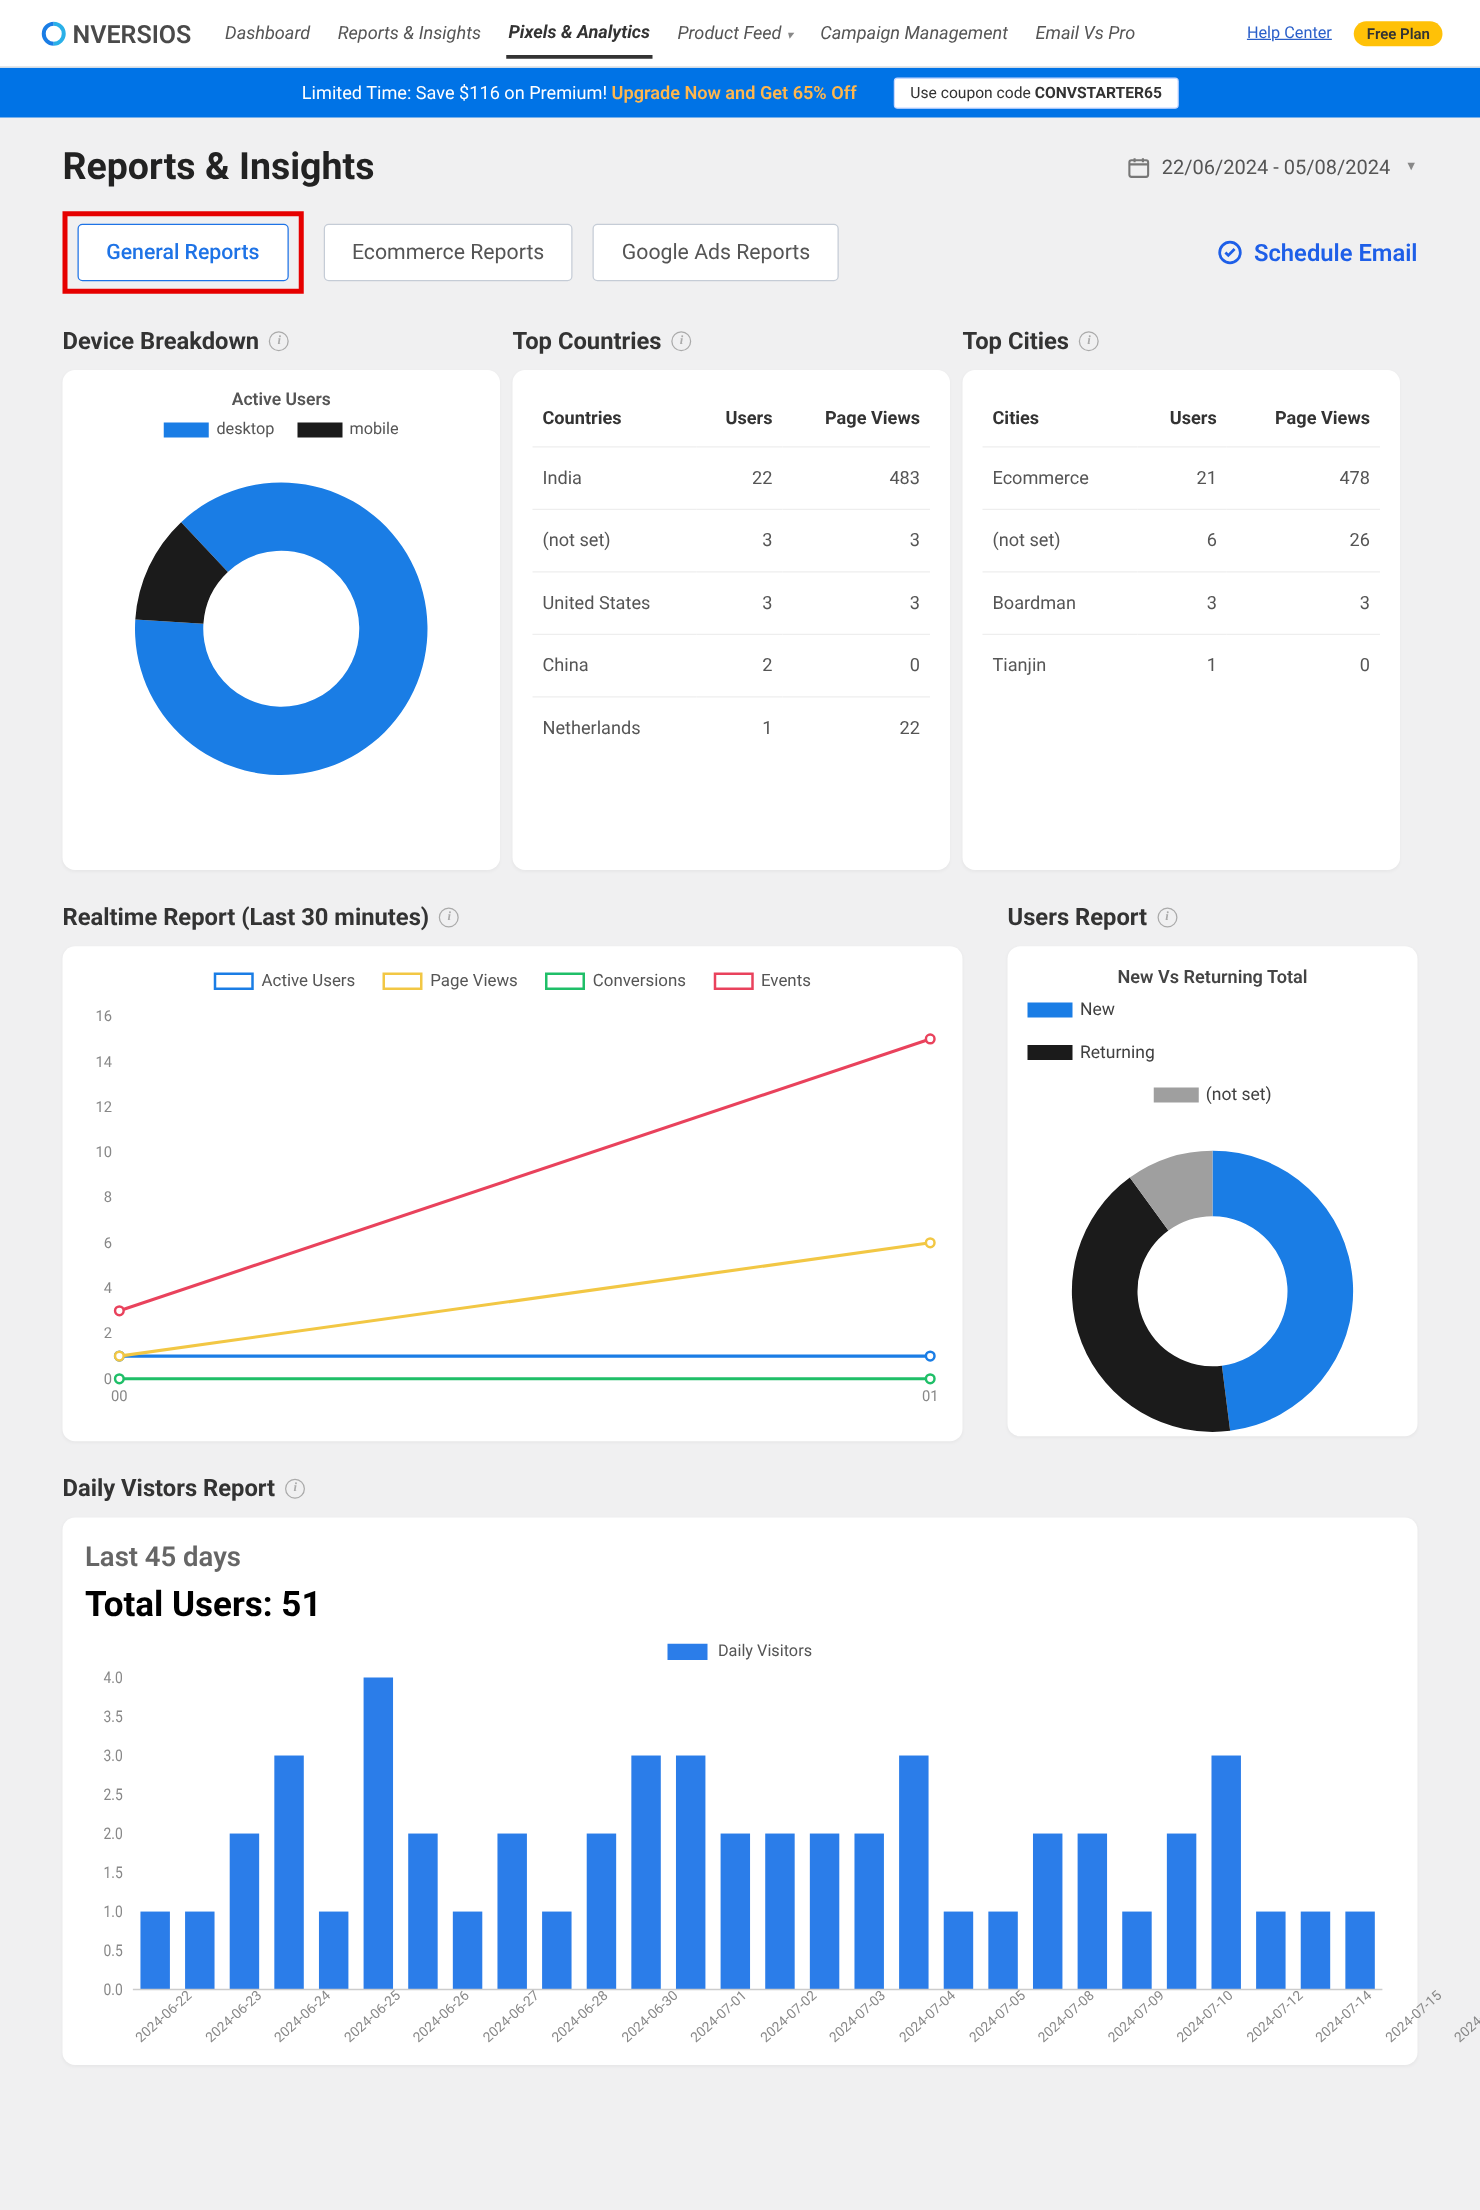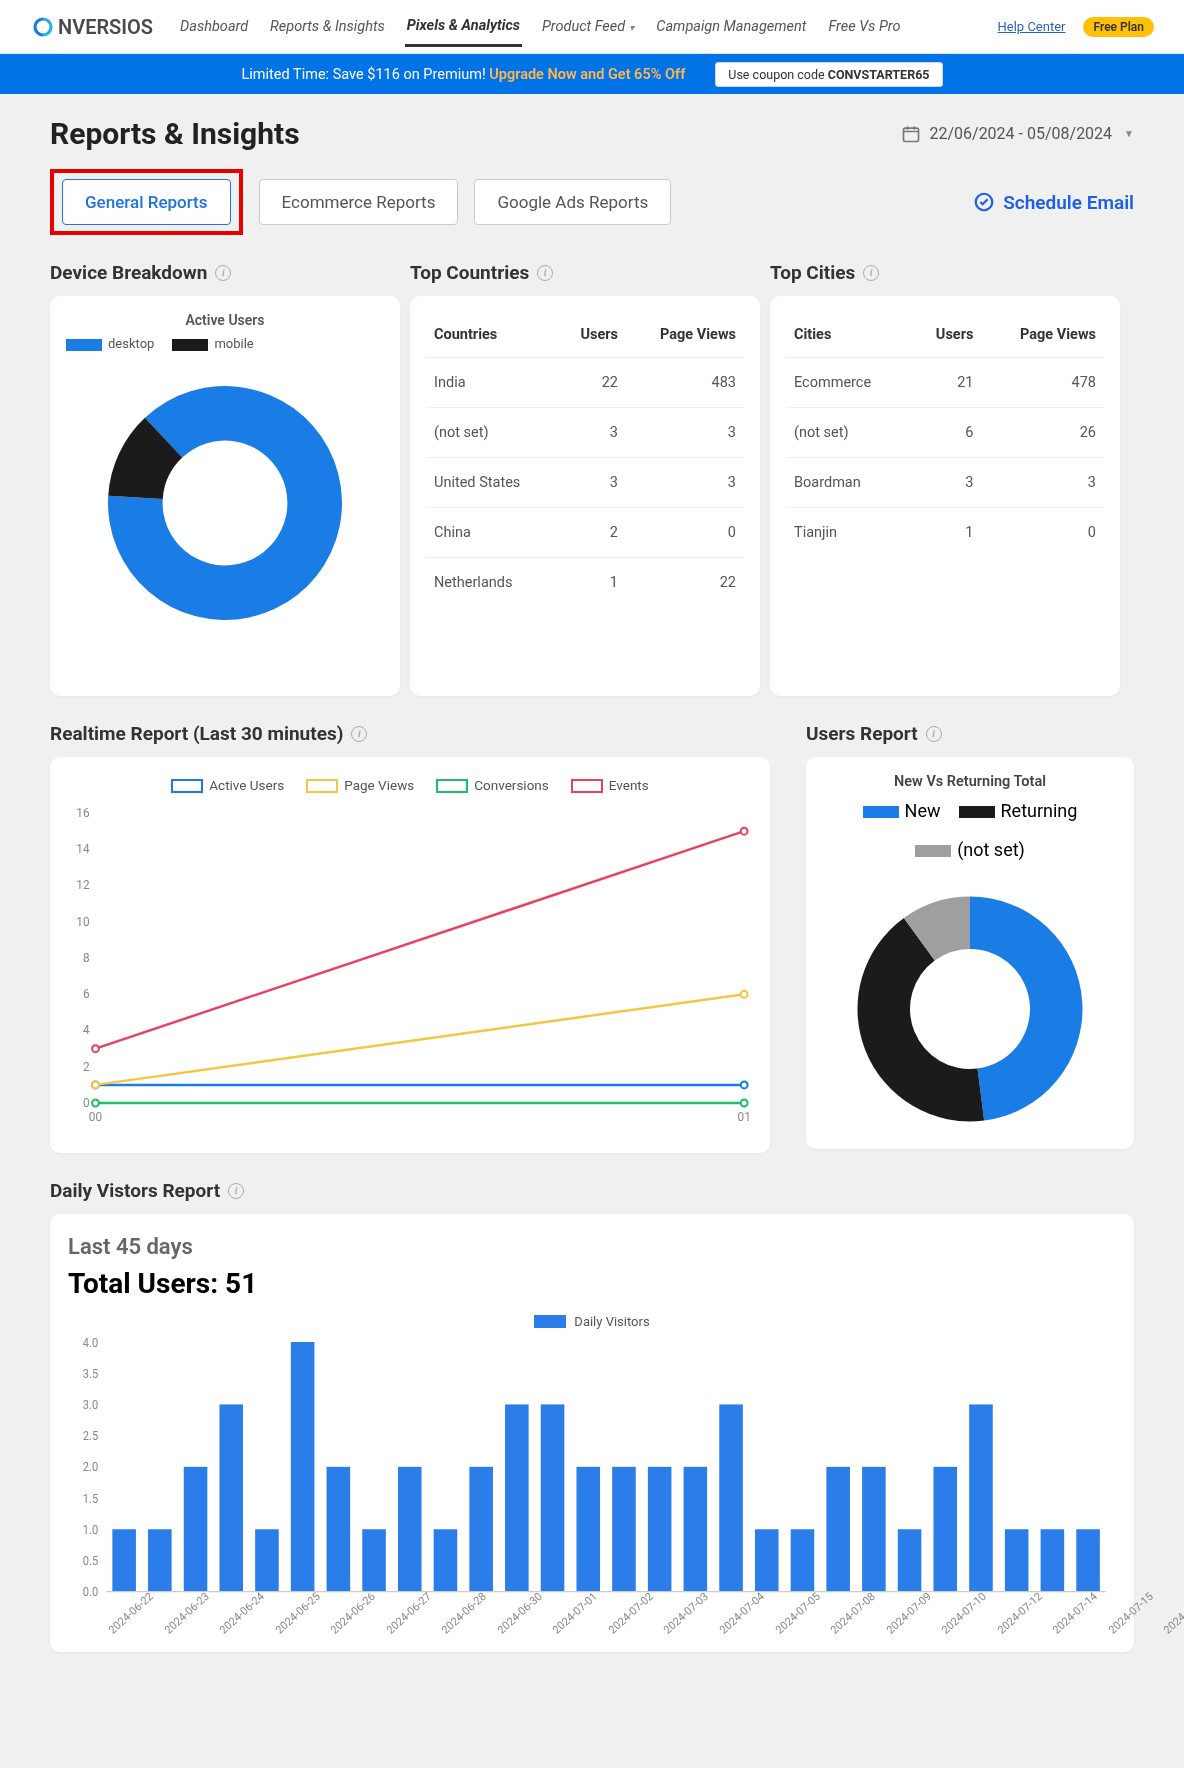--- a/index.html
+++ b/index.html
@@ -37,38 +37,38 @@
 
 .section-row { display:flex; gap:10px; margin-top:26px; }
 .col-a { flex:0 0 350px; }
 .col-b { flex:0 0 350px; }
 .col-c { flex:0 0 350px; }
 .sec-title { font-size:19px; font-weight:700; color:#333; display:flex; align-items:center; gap:8px; margin-bottom:12px; }
 .info-ic { width:16px; height:16px; border:1.5px solid #aaa; border-radius:50%; display:inline-flex; align-items:center; justify-content:center; font-size:10px; color:#aaa; font-style:italic; font-family:serif; }
 .card { background:#fff; border-radius:10px; padding:16px; box-shadow:0 1px 3px rgba(0,0,0,0.04); }
 
 .dev-title { text-align:center; font-size:14px; color:#555; font-weight:600; margin-bottom:8px; }
-.dev-legend { display:flex; gap:18px; font-size:13px; color:#555; margin-bottom:12px; }
+.dev-legend { display:flex; justify-content:center; gap:18px; font-size:13px; color:#555; margin-bottom:12px; }
 .leg-sw { display:inline-block; width:36px; height:12px; vertical-align:middle; margin-right:6px; }
 .donut-wrap { display:flex; justify-content:center; padding:10px 0 20px; }
 
 .tbl { width:100%; border-collapse:collapse; font-size:14.5px; }
 .tbl th { text-align:left; padding:14px 8px; font-weight:700; color:#333; }
 .tbl th.r, .tbl td.r { text-align:right; }
 .tbl td { padding:16px 8px; border-top:1px solid #eee; color:#555; }
 
 .row2 { display:flex; gap:10px; margin-top:26px; }
 .rt { flex:0 0 720px; }
 .ur { flex:0 0 350px; margin-left:auto;padding-left:22px; }
 .rt-legend { display:flex; justify-content:center; gap:22px; font-size:13.5px; color:#555; margin:4px 0 10px; }
 .rt-sw { display:inline-block; width:32px; height:14px; border:2px solid; vertical-align:middle; margin-right:6px; }
 .linechart { width:100%; height:330px; }
 
 .ur-title { text-align:center; font-size:14.5px; font-weight:600; color:#444; margin-bottom:10px; }
-.ur-legend { display:flex; flex-wrap:wrap; justify-content:center; gap:18px; font-size:18px; color:#000000; margin-bottom:14px; }
+.ur-legend { display:flex; flex-wrap:wrap; justify-content:center; gap:18px; font-size:14px; color:#404040; margin-bottom:14px;flex-direction:column; }
 
 .daily-sec { margin-top:26px; }
 .daily-card { background:#fff; border-radius:10px; padding:20px 18px 12px; box-shadow:0 1px 3px rgba(0,0,0,0.04); }
 .daily-head1 { font-size:22px; font-weight:600; color:#666; }
 .daily-head2 { font-size:28px; font-weight:700; color:#000000; margin-top:8px; }
 .bar-legend { display:flex; justify-content:center; font-size:13px; color:#555; margin:14px 0 6px; gap:8px; align-items:center; }
 .bar-sw { width:32px; height:13px; background:#2b7de9; }
 .barchart { width:100%; height:280px; }
 .bar-xlabels { display:flex; font-size:11px; color:#888; padding-left:38px; }
 .bar-xlabels span { flex:1; text-align:center; transform:rotate(-42deg); transform-origin:top left; white-space:nowrap; margin-top:8px; }
@@ -83,21 +83,21 @@
         <path d="M13 2a8 8 0 1 1 0 16" fill="none" stroke="#2ab0e8" stroke-width="3.2"></path>
       </svg>
     <span>NVERSIOS</span>
   </span>
   <div class="nav" id="nav">
       <a class="nav-item">Dashboard</a>
       <a class="nav-item">Reports &amp; Insights</a>
       <a class="nav-item active">Pixels &amp; Analytics</a>
       <a class="nav-item nav-dd">Product Feed</a>
       <a class="nav-item">Campaign Management</a>
-      <a class="nav-item">Free Vs Pro</a>
+      <a class="nav-item">Email Vs Pro</a>
     </div>
   <div class="top-right">
     <a class="help-link">Help Center</a>
     <span class="free-plan">Free Plan</span>
   </div>
 </div>
 
 <div class="promo">
   <span class="promo-main">
     <span>Limited Time: Save $116 on Premium! </span><span class="orange">Upgrade Now and Get 65% Off</span>

